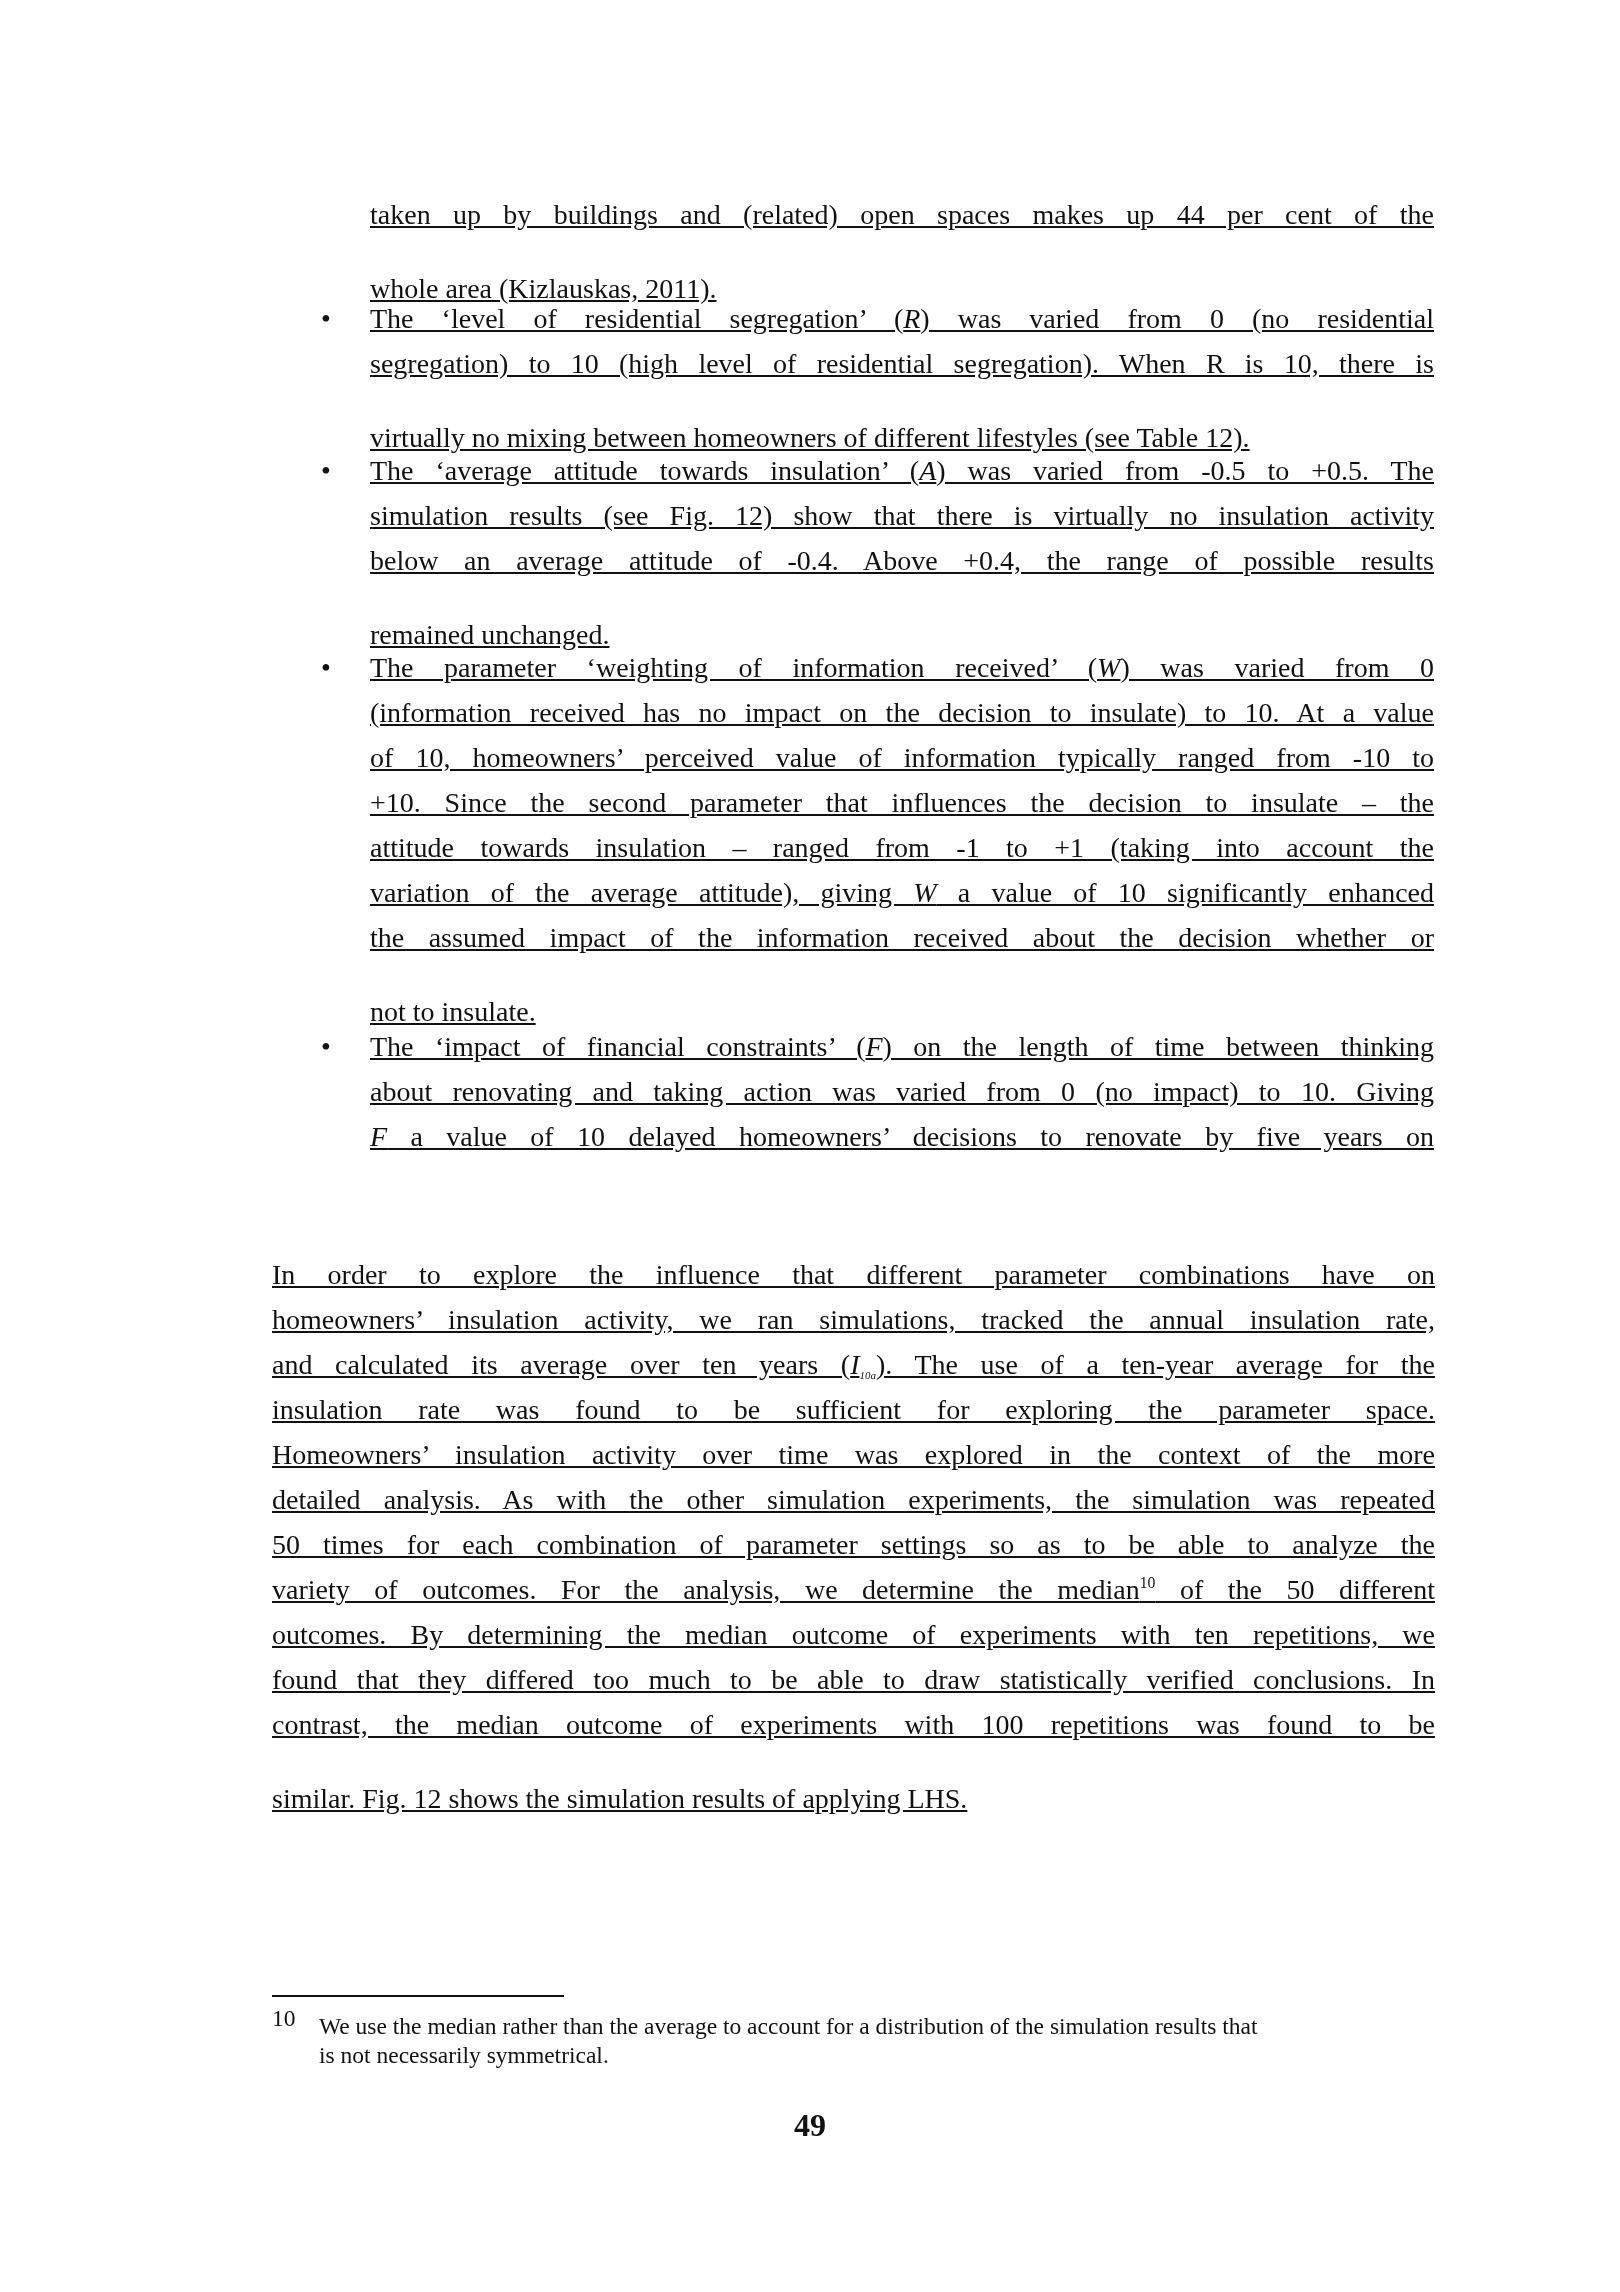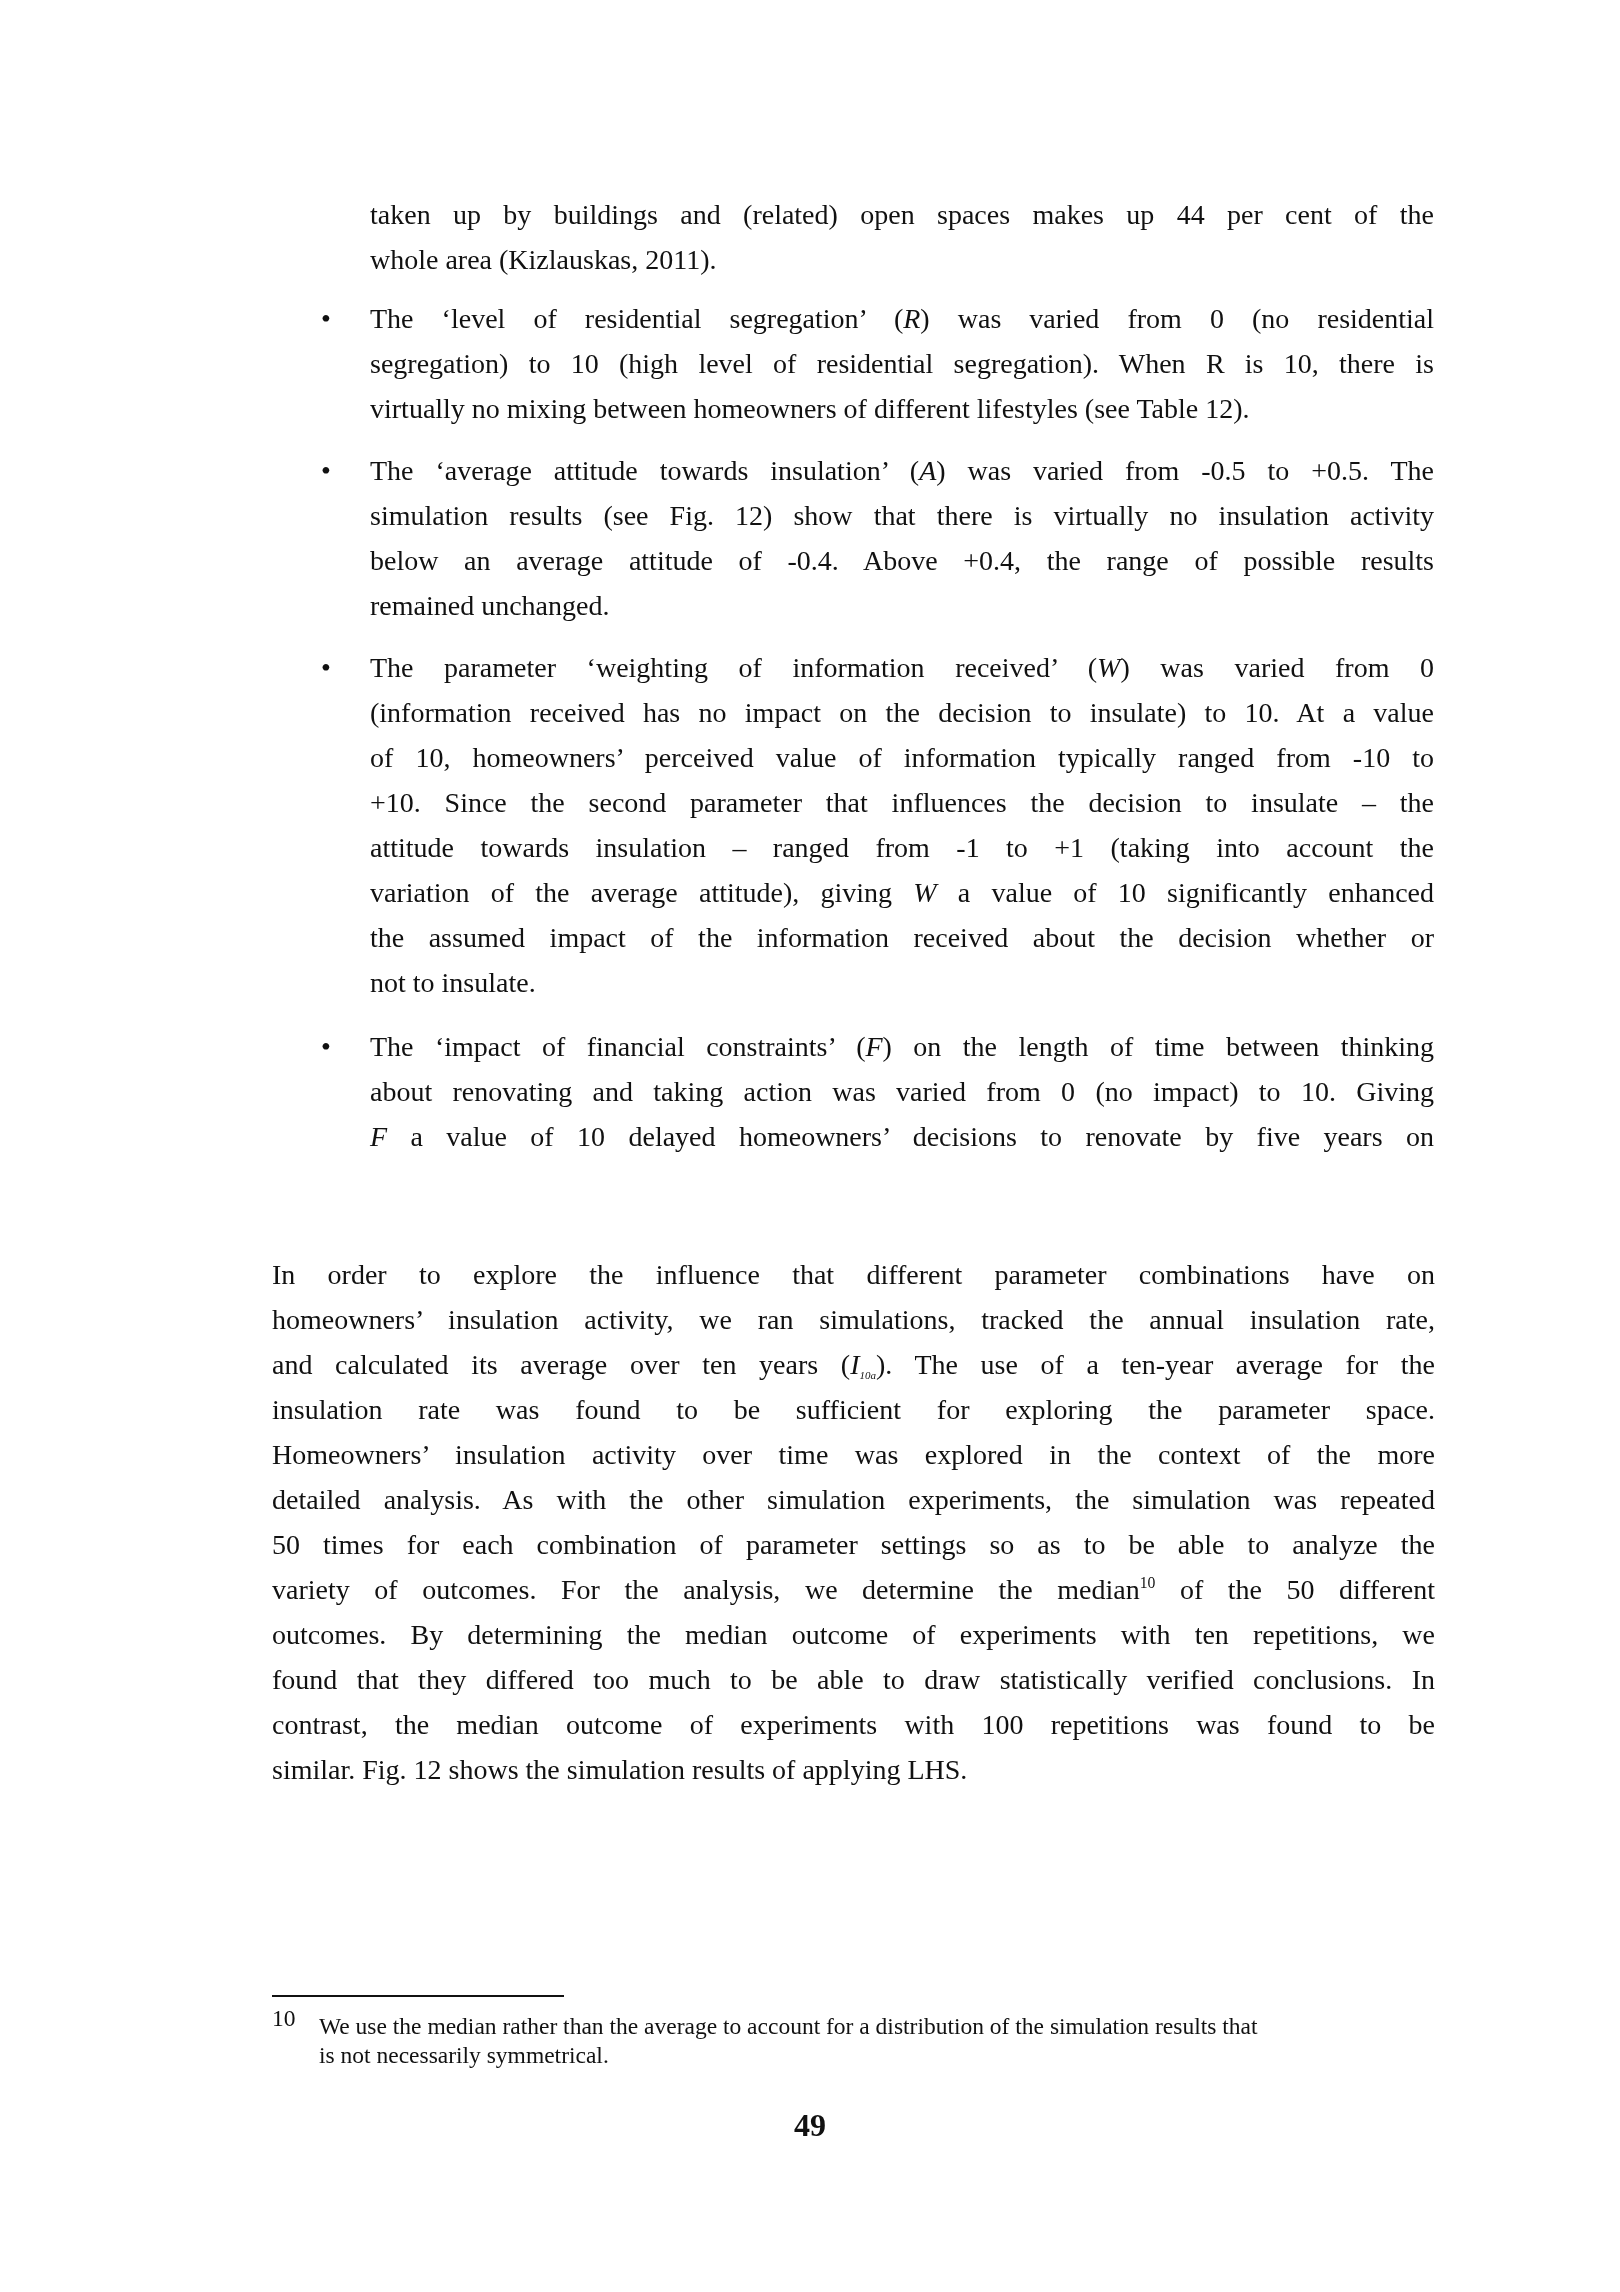--- a/index.html
+++ b/index.html
@@ -1,23 +1,23 @@
 <!DOCTYPE html>
 <html><head>
 <meta charset="utf-8">
 <style>
   html, body { margin: 0; padding: 0; background: #ffffff; }
   body { width: 1620px; height: 2293px; position: relative; overflow: hidden;
          font-family: "Liberation Serif", "DejaVu Serif", serif; color: #111; }
-  .block { position: absolute; font-size: 28px; line-height: 45px; text-align: justify; text-align-last: left; }
+  .block { position: absolute; font-size: 28px; line-height: 45px; text-align: justify; text-align-last: left; text-decoration: underline; }
   .indent { left: 370px; width: 1064px; }
   .main { left: 272px; width: 1163px; }
   .bullet { position: absolute; left: -49px; top: 0; width: 19.6px; text-align: center; }
   .line { display: block; text-align: justify; text-align-last: justify; white-space: nowrap; }
-  .line.last { text-align-last: left; }
+  .line.last { text-align-last: left; margin-top: 29px; }
   i { font-style: italic; }
   sub { font-size: 11px; font-style: italic; vertical-align: -4.9px; line-height: 0; }
   sup { font-size: 15.7px; vertical-align: 10.8px; line-height: 0; }
   .fn-rule { position: absolute; left: 272px; top: 1995px; width: 292px; height: 2px; background: #111; }
   .fn { position: absolute; left: 272px; width: 1166px; font-size: 23.5px; line-height: 37px; }
   .fn-num { position: absolute; left: 0; top: 0; }
   .fn-text { position: absolute; left: 47px; white-space: nowrap; }
   .pagenum { position: absolute; left: 0; width: 1620px; top: 2107px; text-align: center; font-size: 32px; font-weight: bold; }
 </style>
 </head>

